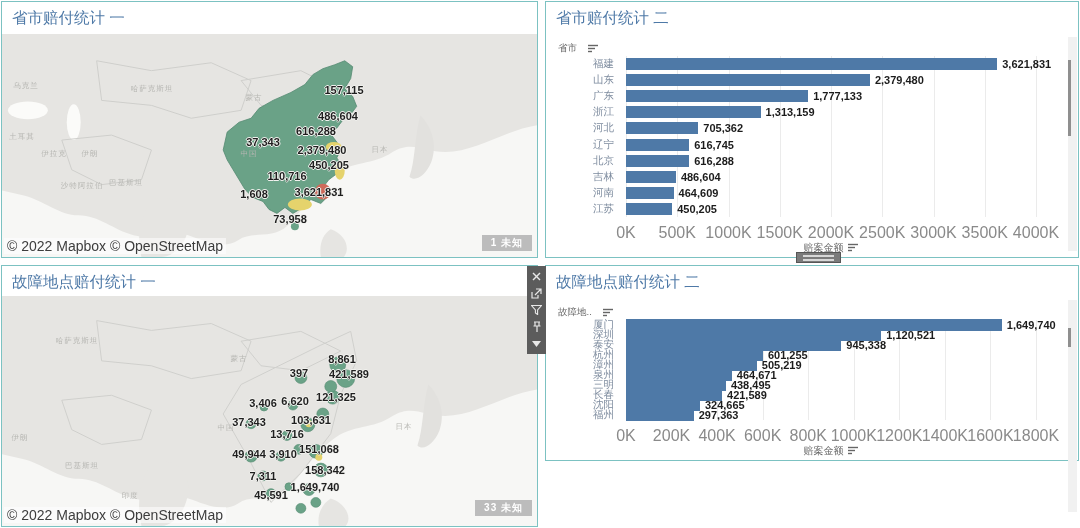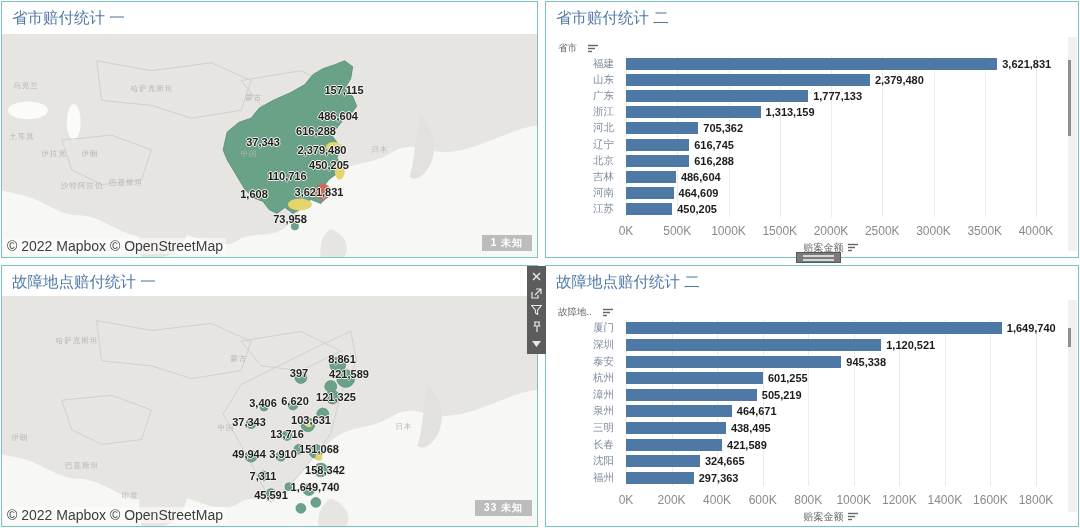--- a/index.html
+++ b/index.html
@@ -4,21 +4,21 @@
 <style>
   * { margin:0; padding:0; box-sizing:border-box; }
   html,body { width:1080px; height:528px; background:#fff; overflow:hidden;
               font-family:"Liberation Sans","DejaVu Sans",sans-serif; }
   #stage { position:relative; width:1080px; height:528px; background:#fff; }
 
   .panel { position:absolute; background:#fff; border:1px solid #7cc2c2; overflow:hidden; }
   #panel-map-province { left:1px;   top:1px;   width:537px; height:257px; }
   #panel-bar-province { left:545px; top:1px;   width:534px; height:257px; }
   #panel-map-fault    { left:1px;   top:265px; width:537px; height:262px; }
-  #panel-bar-fault    { left:545px; top:265px; width:534px; height:262px; }
+  #panel-bar-fault    { left:545px; top:265px; width:534px; height:196px; }
 
   .panel-title { position:absolute; left:10px; top:6px; font-size:15.5px; color:#4e79a7; white-space:nowrap; }
 
   
   .map-area { position:absolute; left:0; right:0; bottom:0; background:#f6f6f4; }
   #panel-map-province .map-area { top:32px; }
   #panel-map-fault    .map-area { top:30px; }
   .map-area svg { display:block; width:100%; height:100%; }
 
   .country-label { position:absolute; transform:translate(-50%,-50%); font-size:7.5px;
@@ -38,21 +38,21 @@
                 display:flex; align-items:center; gap:11px; white-space:nowrap; }
   .labels { position:absolute; left:0; width:74px; top:54px; bottom:40px; }
   .labels .row-label { position:absolute; right:6px; transform:translateY(-50%);
                        font-size:10.5px; color:#7d8b9e; white-space:nowrap; }
   .plot { position:absolute; left:80px; right:42px; top:54px; bottom:40px; }
   .gridline { position:absolute; top:0; bottom:0; width:1px; background:#ebebeb; }
   .bar { position:absolute; height:12px; transform:translateY(-50%); background:#4e79a7; }
   .bar-value { position:absolute; transform:translate(5px,-50%); font-size:11px; font-weight:bold;
                color:#1c1c1c; white-space:nowrap; }
   .ticks { position:absolute; left:80px; right:42px; bottom:20px; height:13px; }
-  .tick-label { position:absolute; transform:translateX(-50%); font-size:12px; color:#8a8a8a; white-space:nowrap; }
+  .tick-label { position:absolute; transform:translateX(-50%); font-size:16px; color:#8a8a8a; white-space:nowrap; }
   .axis-title { position:absolute; left:80px; right:42px; bottom:2px; height:15px;
                 display:flex; align-items:center; justify-content:center; gap:4px;
                 font-size:10px; color:#666; }
   .sort-icon { display:inline-block; }
 
   
   #floating-toolbar { position:absolute; left:527px; top:266px; width:19px; height:88px;
                       background:#5c5c5c; z-index:30; display:flex; flex-direction:column;
                       align-items:center; justify-content:space-around; padding:2px 0; }
   #floating-toolbar .tb-icon { width:13px; height:13px; display:flex; align-items:center;

